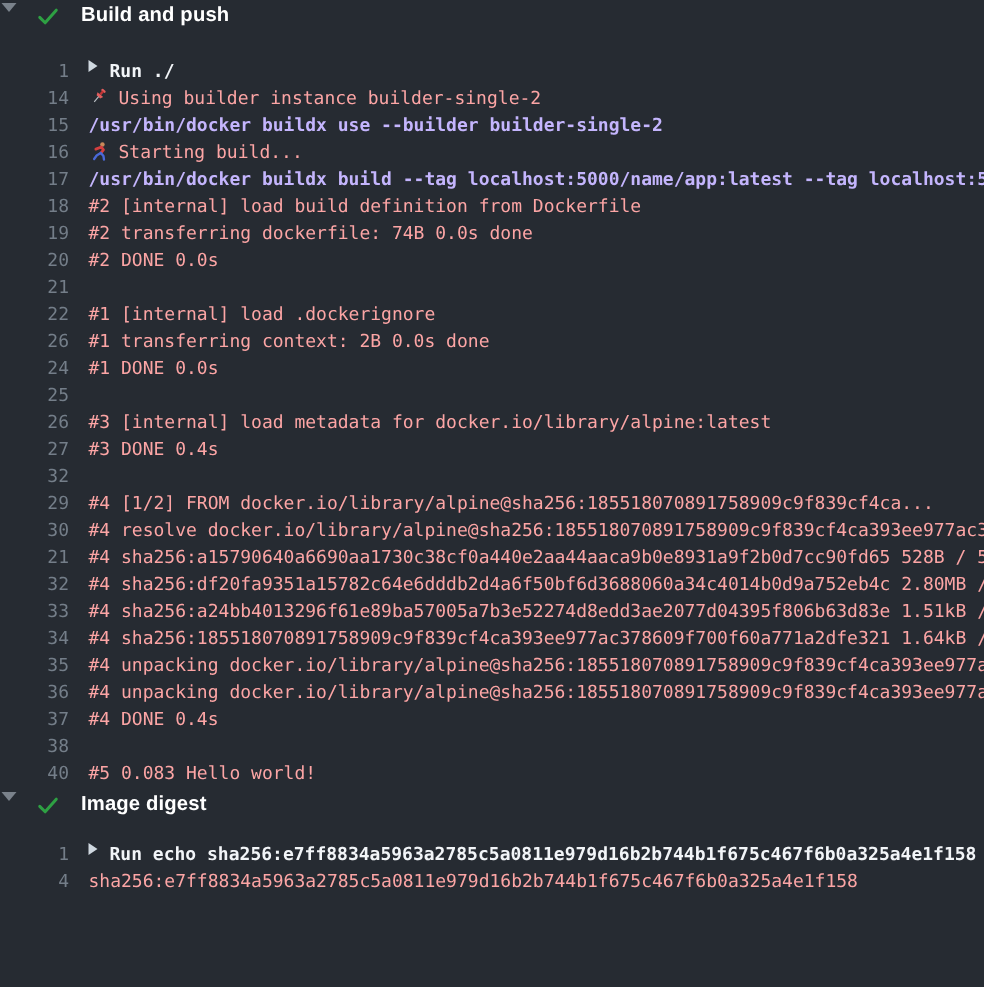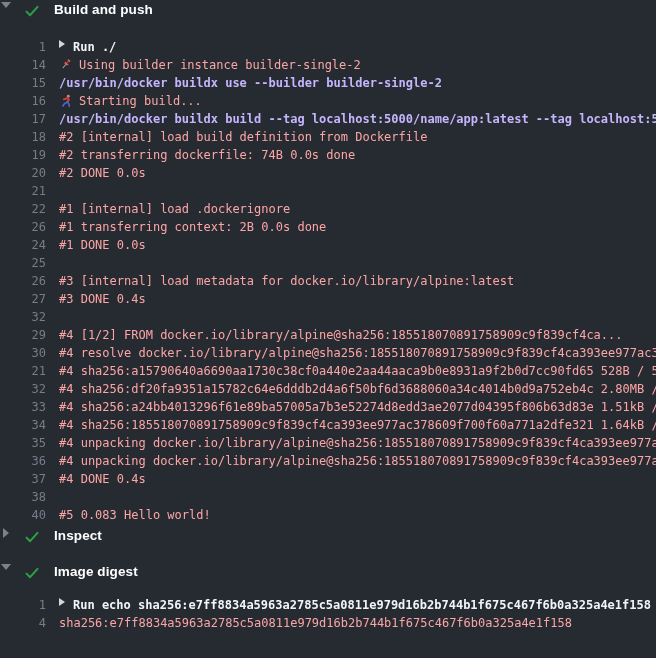--- a/index.html
+++ b/index.html
@@ -146,33 +146,20 @@
         <div class="line"><span class="gutter">32</span><span class="content"><span class="txt plain">#4 sha256:df20fa9351a15782c64e6dddb2d4a6f50bf6d3688060a34c4014b0d9a752eb4c 2.80MB / 2.80MB done</span></span></div>
         <div class="line"><span class="gutter">33</span><span class="content"><span class="txt plain">#4 sha256:a24bb4013296f61e89ba57005a7b3e52274d8edd3ae2077d04395f806b63d83e 1.51kB / 1.51kB done</span></span></div>
         <div class="line"><span class="gutter">34</span><span class="content"><span class="txt plain">#4 sha256:185518070891758909c9f839cf4ca393ee977ac378609f700f60a771a2dfe321 1.64kB / 1.64kB done</span></span></div>
         <div class="line"><span class="gutter">35</span><span class="content"><span class="txt plain">#4 unpacking docker.io/library/alpine@sha256:185518070891758909c9f839cf4ca393ee977ac378609f700f60a771a2dfe321</span></span></div>
         <div class="line"><span class="gutter">36</span><span class="content"><span class="txt plain">#4 unpacking docker.io/library/alpine@sha256:185518070891758909c9f839cf4ca393ee977ac378609f700f60a771a2dfe321</span></span></div>
         <div class="line"><span class="gutter">37</span><span class="content"><span class="txt plain">#4 DONE 0.4s</span></span></div>
         <div class="line"><span class="gutter">38</span><span class="content"><span class="txt plain"></span></span></div>
         <div class="line"><span class="gutter">40</span><span class="content"><span class="txt plain">#5 0.083 Hello world!</span></span></div>
       </div>
     </div>
-    <div class="section collapsed">
-      <div class="section-header">
-        <span class="toggle">
-          <span class="tri right"></span>
-        </span>
-        <span class="check">
-          <svg width="16" height="16" viewBox="0 0 16 16" aria-hidden="true">
-            <path d="M2.5 8.6l3.6 3.6 7.4-8.4" fill="none" stroke="#2ea043" stroke-width="2" stroke-linecap="round" stroke-linejoin="round"></path>
-          </svg>
-        </span>
-        <span class="section-title">Inspect</span>
-      </div>
-    </div>
     <div class="section">
       <div class="section-header">
         <span class="toggle">
           <span class="tri down"></span>
         </span>
         <span class="check">
           <svg width="16" height="16" viewBox="0 0 16 16" aria-hidden="true">
             <path d="M2.5 8.6l3.6 3.6 7.4-8.4" fill="none" stroke="#2ea043" stroke-width="2" stroke-linecap="round" stroke-linejoin="round"></path>
           </svg>
         </span>

